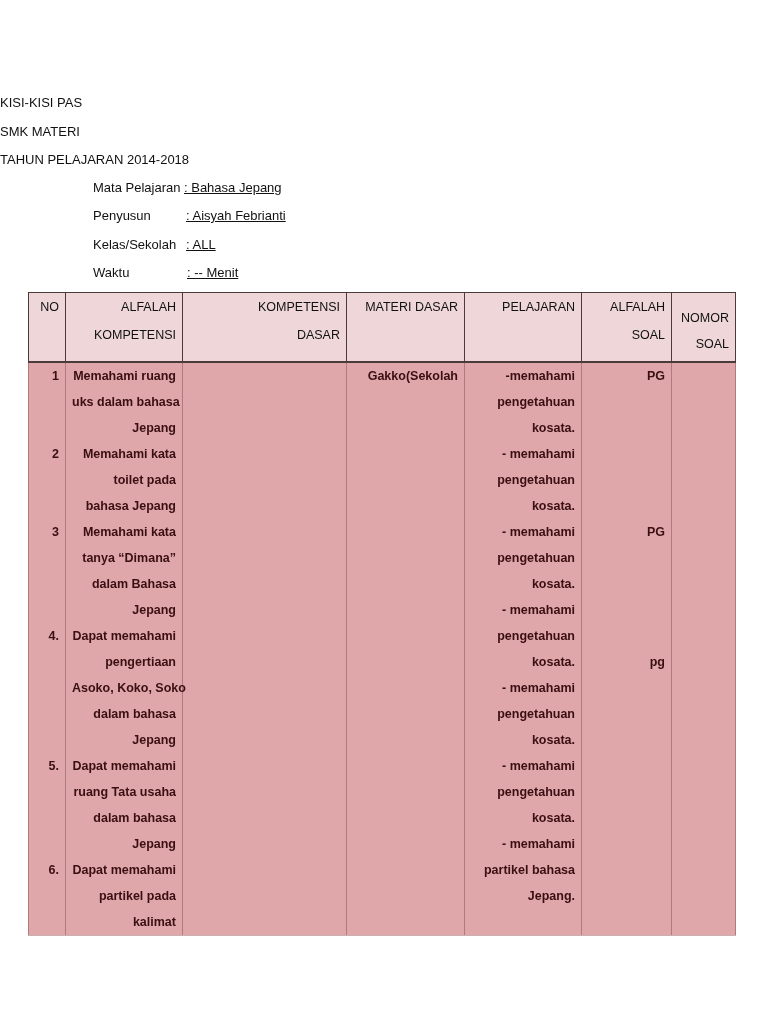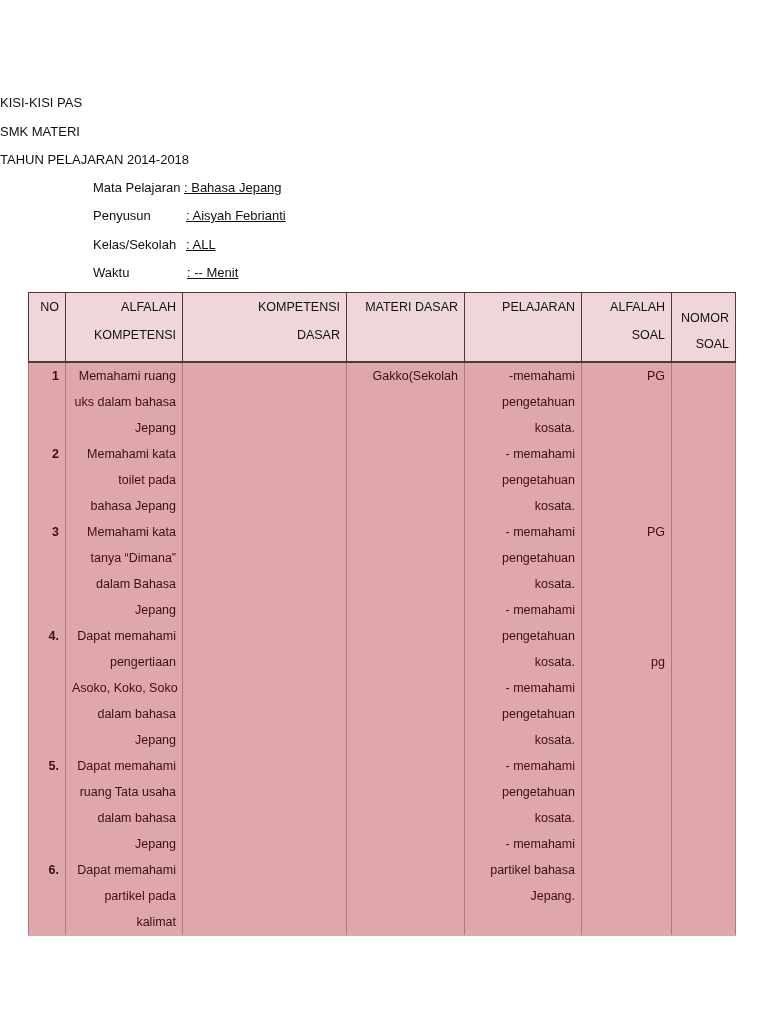--- a/index.html
+++ b/index.html
@@ -5,21 +5,21 @@
     html, body { margin: 0; padding: 0; background: #ffffff; }
     body { width: 768px; height: 1024px; position: relative; overflow: hidden;
       font-family: "Liberation Sans", "DejaVu Sans", sans-serif; color: #111; }
     .title { position: absolute; left: 0; width: 768px; text-align: left; font-size: 13px; }
     .meta-row { position: absolute; left: 81px; font-size: 13px; }
     .meta-label { position: absolute; left: 0; white-space: nowrap; margin-left: 12px; }
     .meta-value { position: absolute; left: 103px; white-space: nowrap; text-decoration: underline; }
     table { position: absolute; left: 28px; top: 292px; border-collapse: collapse; table-layout: fixed; width: 707px; }
     th, td { border: 1px solid #4a3a3a; vertical-align: top; text-align: right; padding: 0 6px; font-size: 12.5px; }
     th { background: #efd7d9; font-weight: normal; line-height: 28px; height: 56px; padding-top: 0; }
-    td { background: #e0a7aa; border-color: #b07a7e; border-top: 2px solid #4a3a3a; border-bottom: 1px solid #c9b0b3; color: #3a0f12; font-weight: normal; line-height: 26px; }
+    td { background: #e0a7aa; border-color: #b07a7e; border-top: 2px solid #4a3a3a; border-bottom: 1px solid #c9b0b3; color: #3a0f12; font-weight: bold; line-height: 26px; }
     td.c-no { font-weight: bold; }
     .cell-line { display: block; white-space: nowrap; }
     .spacer { display: block; height: 26px; }
     th.nomor { line-height: 26px; padding-top: 12px; margin-left: 12px; }
   </style>
 </head>
 <body>
 
 <div>
   <div class="title" style="top:95px">KISI-KISI PAS</div>

